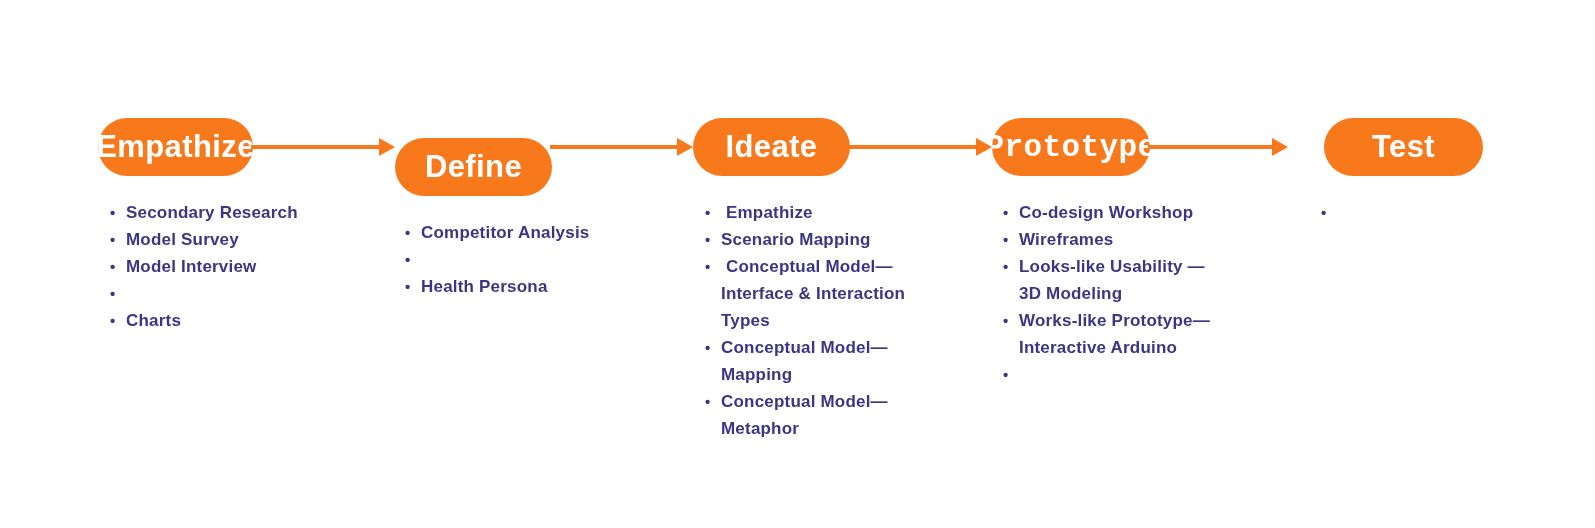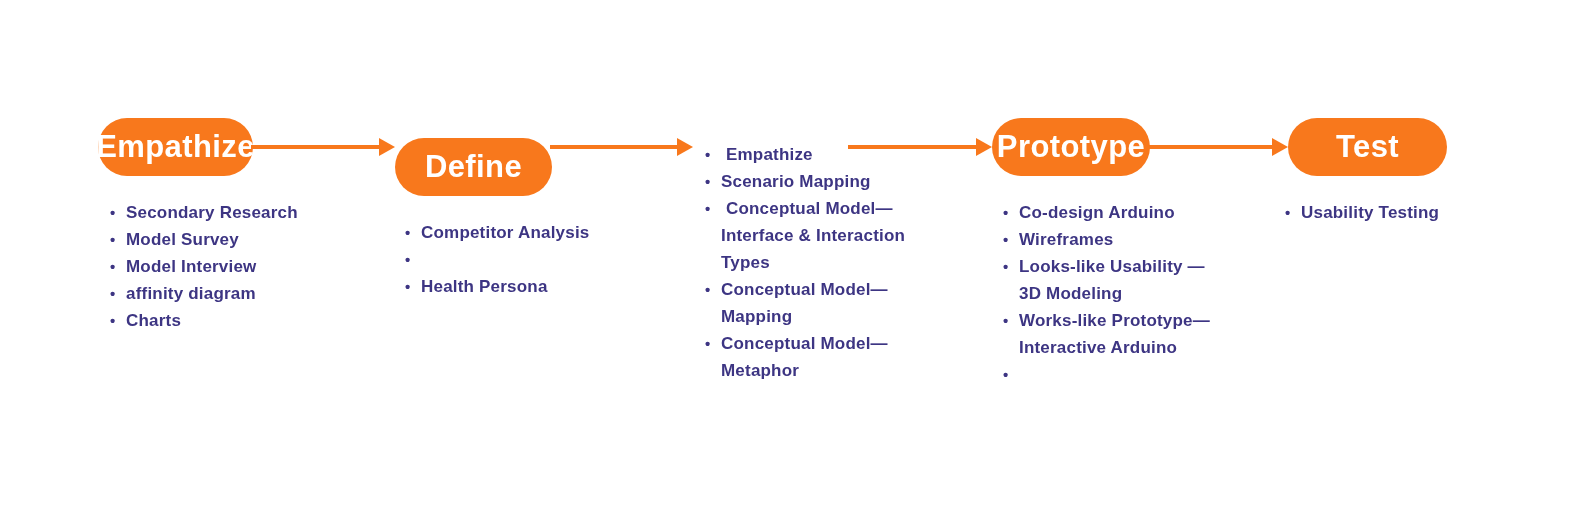--- a/index.html
+++ b/index.html
@@ -25,22 +25,22 @@
     font-size:17px;font-weight:700;
     color:var(--indigo,#3D3583);
     line-height:27px;letter-spacing:.2px;
   }
   .bullet{width:16px;flex:none;font-size:15px;line-height:27px;}
   .itext{white-space:pre-wrap;}
   
   .s0{left:98px;}  .s0 .pill{width:155px;} .s0 .list{margin-left:12px;}
   .s1{left:395px;} .s1 .pill{width:157px;margin-top:20px;} .s1 .list{margin-left:10px;}
   .s2{left:693px;} .s2 .pill{width:157px;} .s2 .list{margin-left:12px;}
-  .s3{left:992px;} .s3 .pill{width:158px;} .s3 .list{margin-left:11px;}
-  .s4{left:1288px;}.s4 .pill{width:159px;} .s4 .list{margin-left:-3px;}
+  .s3{left:992px;} .s3 .pill{width:158px;font-family:Liberation Mono, monospace;} .s3 .list{margin-left:11px;}
+  .s4{left:1324px;}.s4 .pill{width:159px;} .s4 .list{margin-left:-3px;}
   
   .arrow-line{position:absolute;top:145px;height:4px;background:var(--orange,#F8781C);}
   .arrow-head{
     position:absolute;top:138px;width:0;height:0;
     border-top:9px solid transparent;border-bottom:9px solid transparent;
     border-left:16px solid var(--orange,#F8781C);
   }
   .al1{left:251px;width:128px;} .ah1{left:379px;}
   .al2{left:550px;width:127px;} .ah2{left:677px;}
   .al3{left:848px;width:128px;} .ah3{left:976px;}
@@ -61,21 +61,20 @@
           <div class="item">
             <span class="bullet">•</span>
             <span class="itext">Model Survey</span>
           </div>
           <div class="item">
             <span class="bullet">•</span>
             <span class="itext">Model Interview</span>
           </div>
           <div class="item">
             <span class="bullet">•</span>
-            <span class="itext">affinity diagram</span>
           </div>
           <div class="item">
             <span class="bullet">•</span>
             <span class="itext">Charts</span>
           </div>
         </div>
       </div>
       <div class="stage s1">
         <div class="pill">Define</div>
         <div class="list">
@@ -86,20 +85,21 @@
           <div class="item">
             <span class="bullet">•</span>
           </div>
           <div class="item">
             <span class="bullet">•</span>
             <span class="itext">Health Persona</span>
           </div>
         </div>
       </div>
       <div class="stage s2">
+        <div class="pill">Ideate</div>
         <div class="list">
           <div class="item">
             <span class="bullet">•</span>
             <span class="itext"> Empathize</span>
           </div>
           <div class="item">
             <span class="bullet">•</span>
             <span class="itext">Scenario Mapping</span>
           </div>
           <div class="item">
@@ -118,21 +118,21 @@
             <span class="itext">Conceptual Model—
 Metaphor</span>
           </div>
         </div>
       </div>
       <div class="stage s3">
         <div class="pill">Prototype</div>
         <div class="list">
           <div class="item">
             <span class="bullet">•</span>
-            <span class="itext">Co-design Arduino</span>
+            <span class="itext">Co-design Workshop</span>
           </div>
           <div class="item">
             <span class="bullet">•</span>
             <span class="itext">Wireframes</span>
           </div>
           <div class="item">
             <span class="bullet">•</span>
             <span class="itext">Looks-like Usability —
 3D Modeling</span>
           </div>
@@ -144,21 +144,20 @@
           <div class="item">
             <span class="bullet">•</span>
           </div>
         </div>
       </div>
       <div class="stage s4">
         <div class="pill">Test</div>
         <div class="list">
           <div class="item">
             <span class="bullet">•</span>
-            <span class="itext">Usability Testing</span>
           </div>
         </div>
       </div>
     </div>
 
   <div class="arrow-line al1"></div>
   <div class="arrow-head ah1"></div>
   <div class="arrow-line al2"></div>
   <div class="arrow-head ah2"></div>
   <div class="arrow-line al3"></div>

